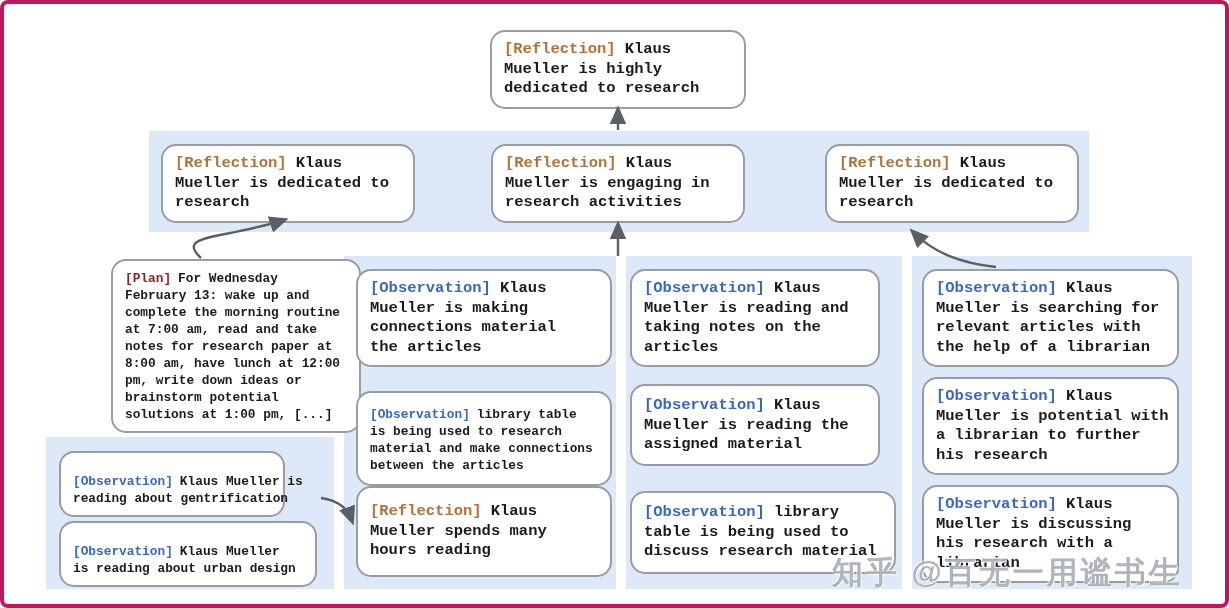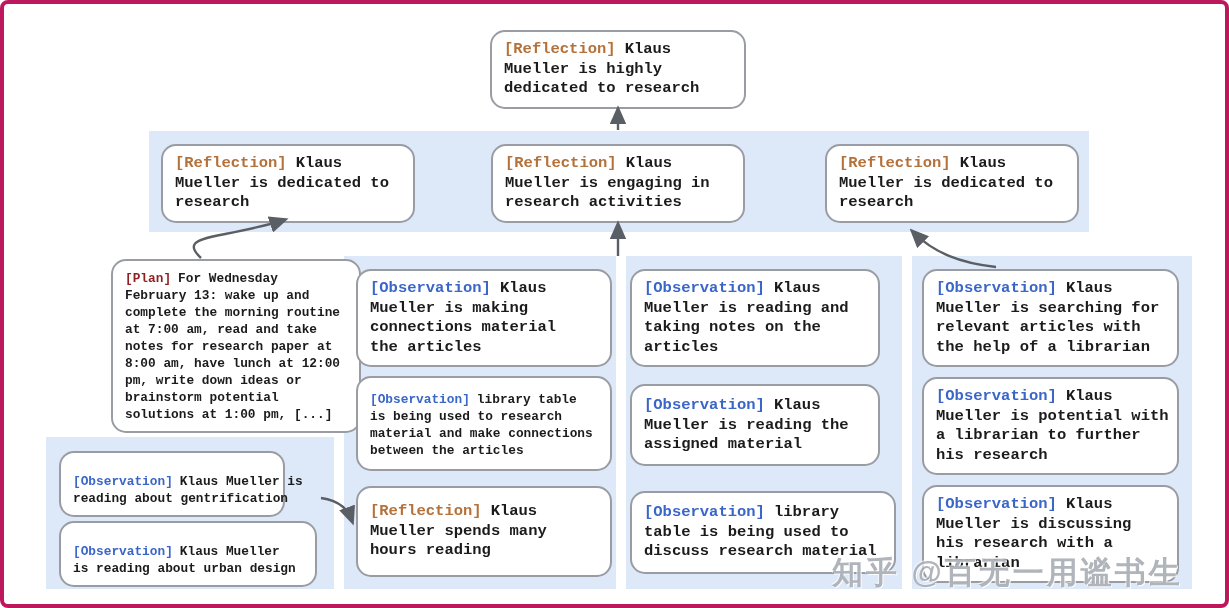--- a/index.html
+++ b/index.html
@@ -124,21 +124,21 @@
     <span class="tag tag-observation">[Observation]</span><span class="body">Klaus Mueller
 is reading about urban design</span>
   </div>
 
   <div class="node" style="left:352px;top:265px;width:256px;min-height:92px;">
     <span class="tag tag-observation">[Observation]</span><span class="body">Klaus
 Mueller is making
 connections material
 the articles</span>
   </div>
-  <div class="node small" style="left:352px;top:372px;width:256px;min-height:95px;padding-top:13px;">
+  <div class="node small" style="left:352px;top:387px;width:256px;min-height:95px;padding-top:13px;">
     <span class="tag tag-observation">[Observation]</span><span class="body">library table
 is being used to research
 material and make connections
 between the articles</span>
   </div>
   <div class="node" style="left:352px;top:482px;width:256px;min-height:91px;padding-top:14px;">
     <span class="tag tag-reflection">[Reflection]</span><span class="body">Klaus
 Mueller spends many
 hours reading</span>
   </div>

